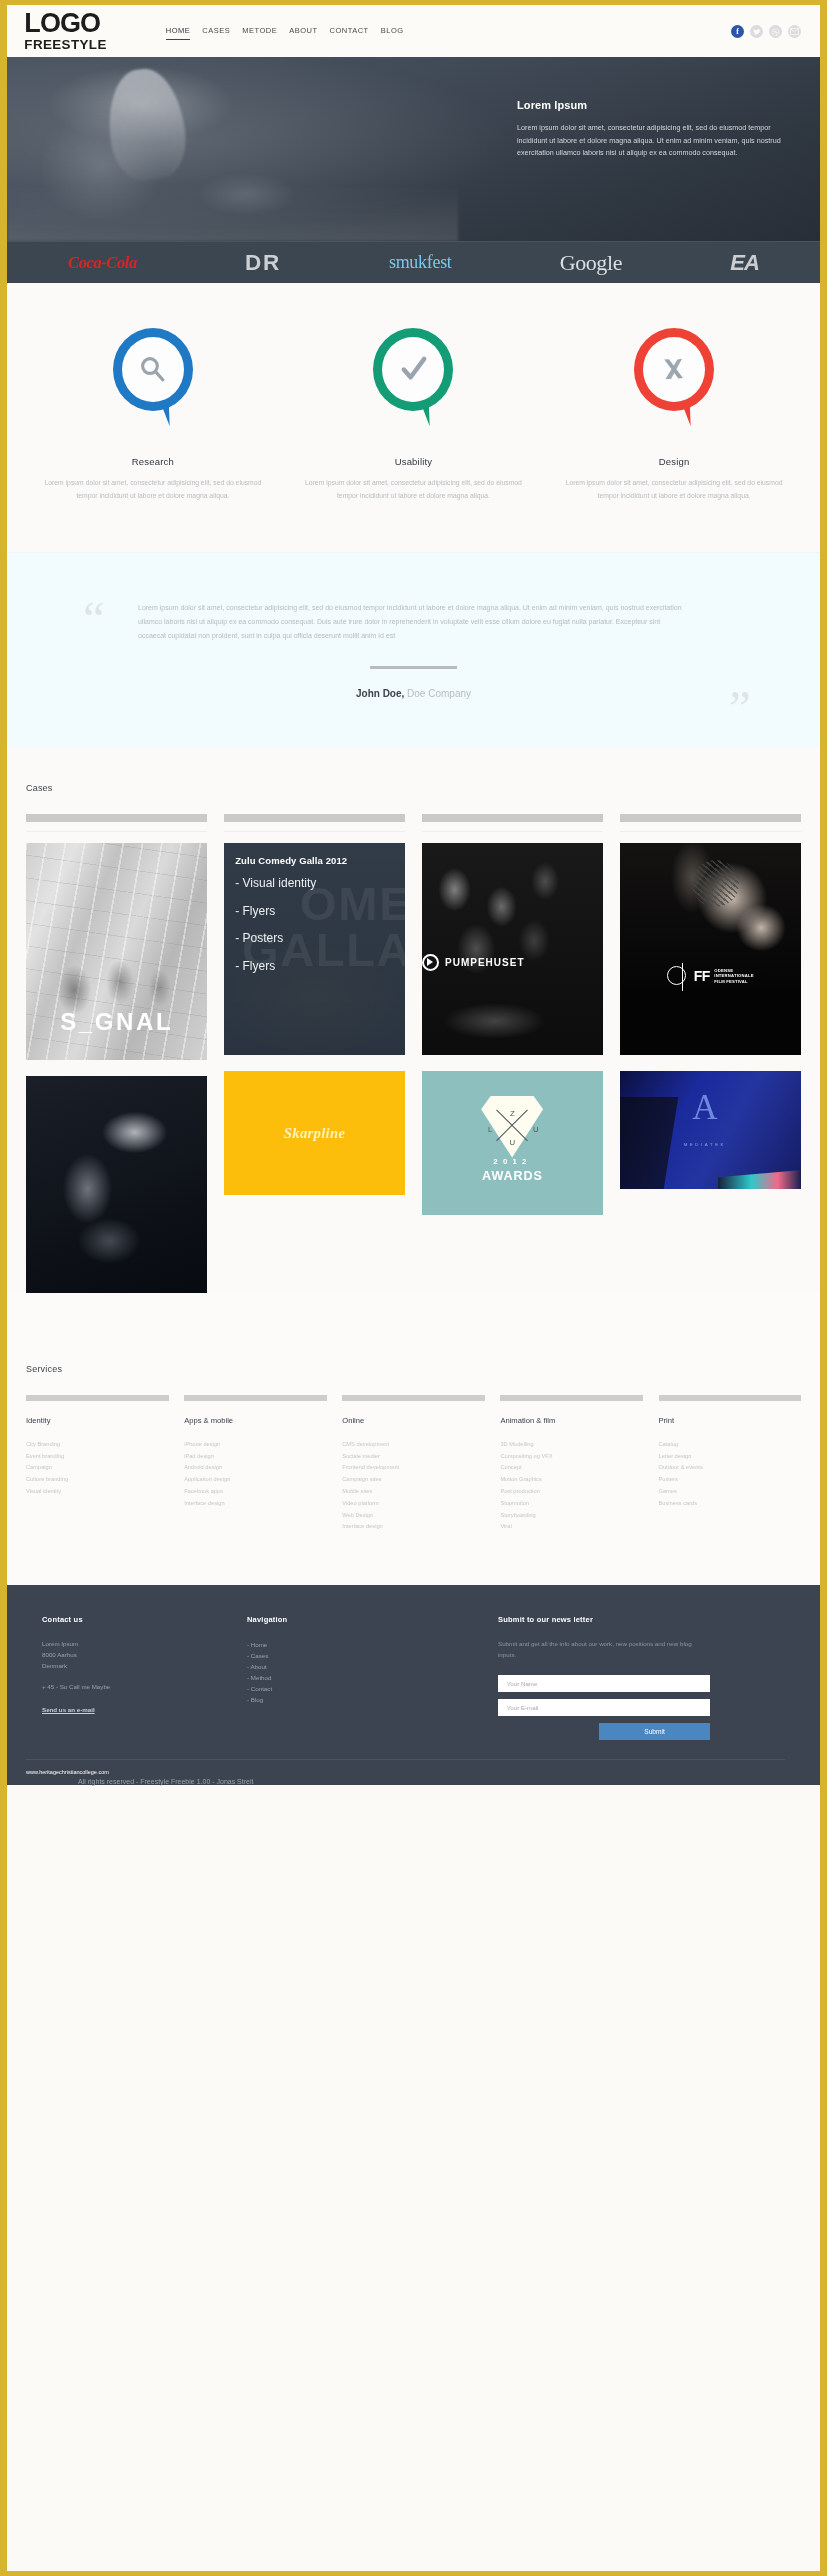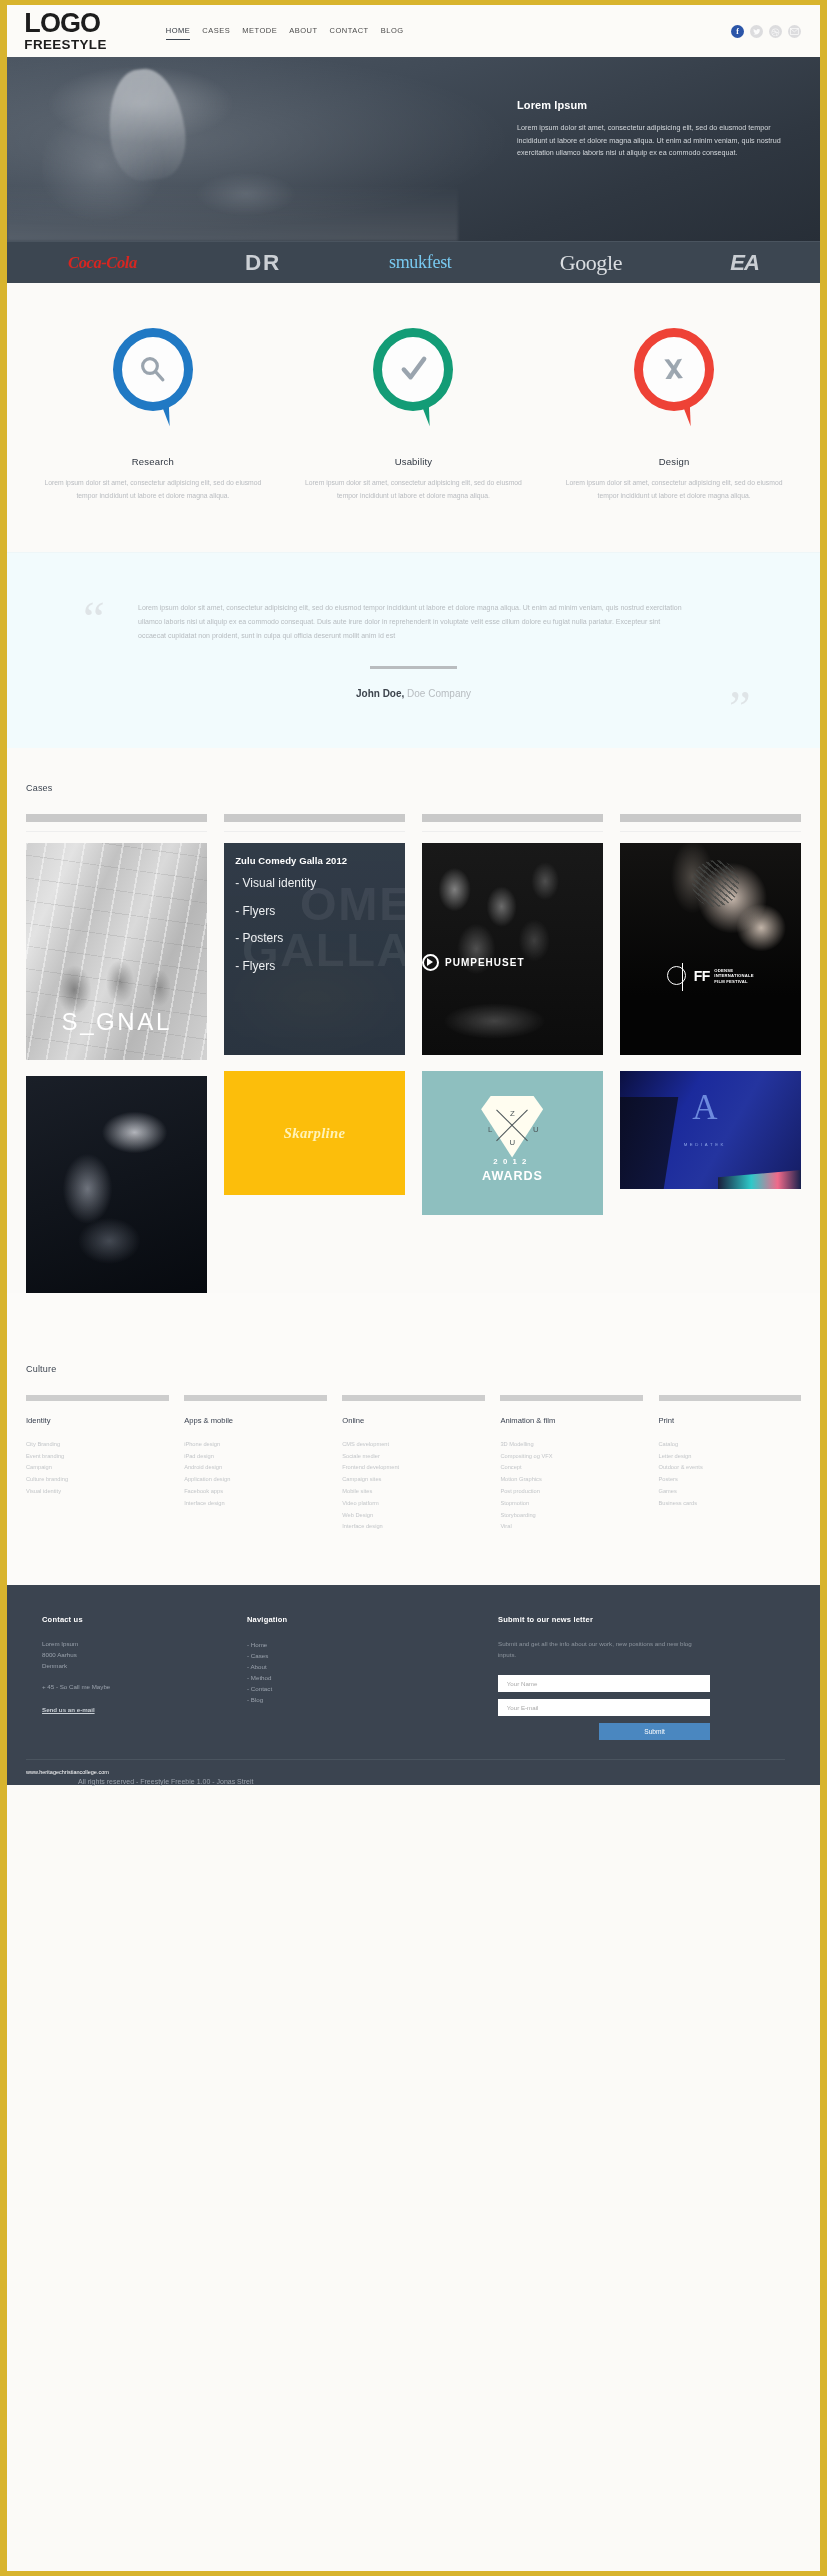--- a/index.html
+++ b/index.html
@@ -163,21 +163,21 @@
     background:repeating-linear-gradient(100deg, rgba(255,255,255,.42) 0 1.7px, rgba(0,0,0,0) 1.7px 19px),
                repeating-linear-gradient(8deg, rgba(120,120,120,.18) 0 0.9px, rgba(0,0,0,0) 0.9px 22.5px);
   }
   .c-signal .chairs{
     position:absolute; left:8%; bottom:14%; width:84%; height:46%;
     background:radial-gradient(ellipse 18% 40% at 22% 60%, rgba(40,40,40,.45), rgba(0,0,0,0) 62%),
                radial-gradient(ellipse 15% 36% at 52% 52%, rgba(40,40,40,.38), rgba(0,0,0,0) 62%),
                radial-gradient(ellipse 12% 30% at 78% 58%, rgba(60,60,60,.30), rgba(0,0,0,0) 62%);
   }
   .c-signal .label {
-    position:relative; z-index:3; color:#fff; font-size:24px; font-weight:normal;
+    position:relative; z-index:3; color:#fff; font-size:24px; font-weight:bold;
     letter-spacing:2.6px; font-family:"Liberation Sans",sans-serif;
   }
 
   
   .c-zulu { height:212px; background:#3b4753; padding:12px 11.3px; color:#fff; }
   .c-zulu .bg {
     position:absolute; inset:0;
     background:
       linear-gradient(180deg, rgba(48,58,70,.88), rgba(40,50,62,.90)),
       radial-gradient(ellipse 80% 40% at 50% 74%, rgba(190,170,90,.45), rgba(0,0,0,0) 70%);
@@ -557,21 +557,21 @@
           <div class="A">A</div>
           <div class="mt">MEDIATEK</div>
           <div class="strip"></div>
         </div>
       </div>
 
     </div>
   </div>
 
   <div class="services">
-    <div class="sec-title">Culture</div>
+    <div class="sec-title">Services</div>
     <div class="svc-grid">
 
       <div class="svc-col">
         <div class="svc-bar"></div>
         <h4>Identity</h4>
         <ul>
           <li>City Branding</li>
           <li>Event branding</li>
           <li>Campaign</li>
           <li>Culture branding</li>

